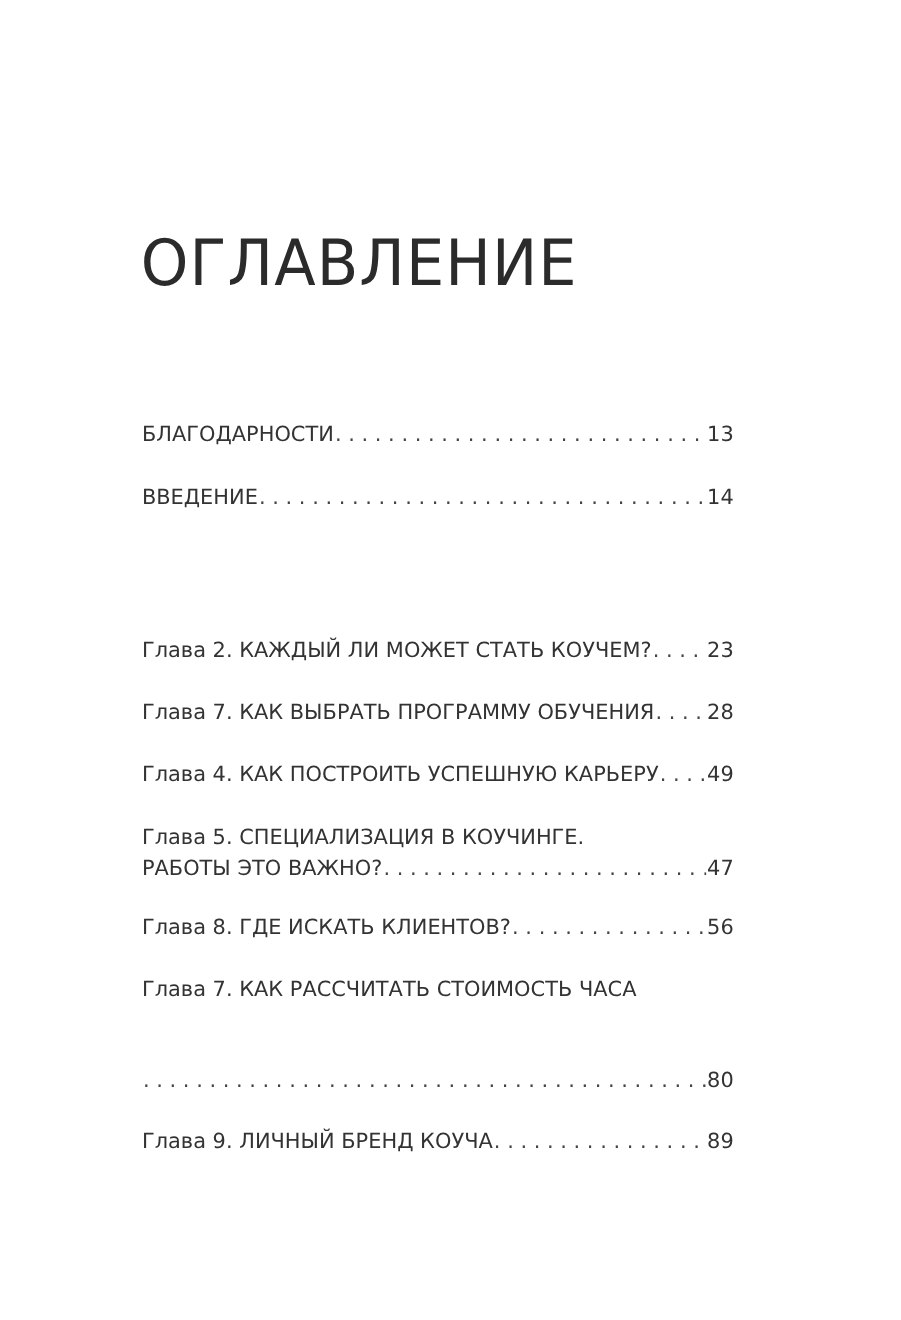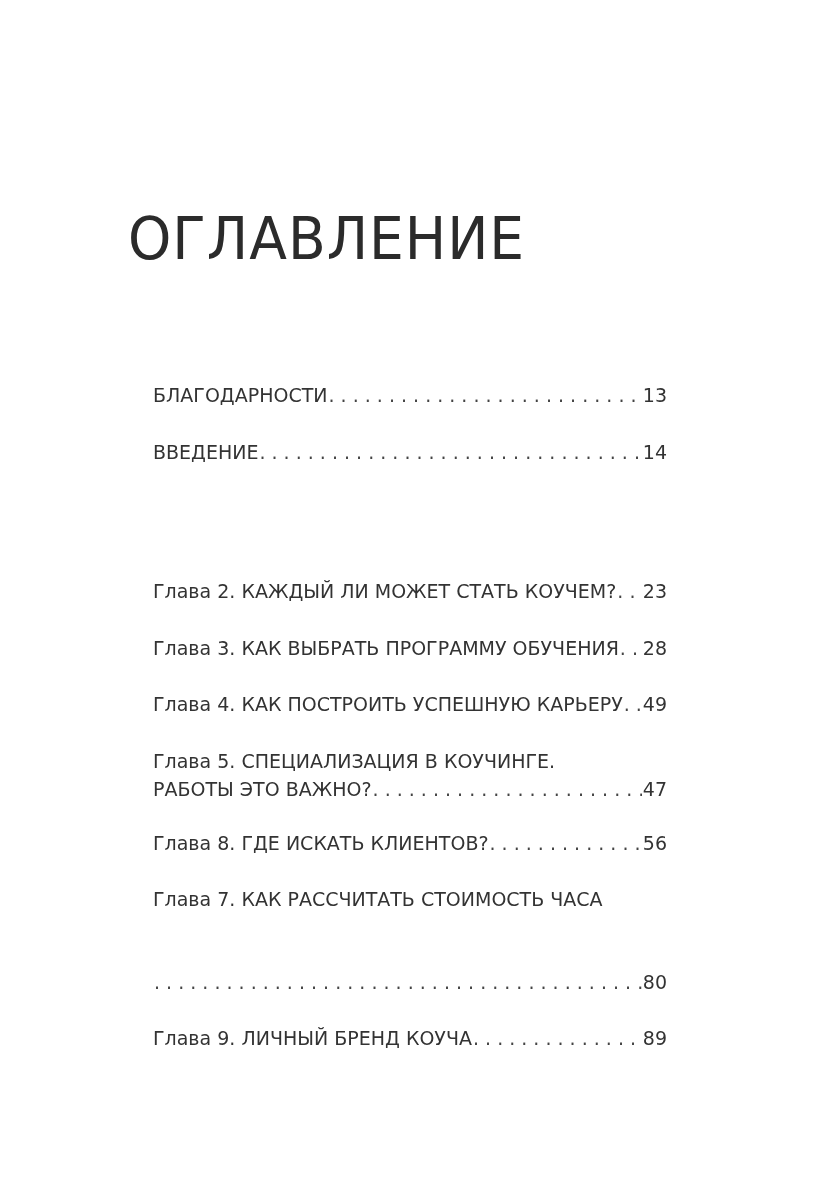--- a/index.html
+++ b/index.html
@@ -39,21 +39,20 @@
     left: 0;
     width: 538px;
     font-size: 19px;
     line-height: 28px;
     color: #333333;
   }
   .toc-line {
     display: flex;
     align-items: flex-start;
     white-space: nowrap;
-    margin-left: 24px;
   }
   .toc-text {
     flex: 0 0 auto;
   }
   .toc-dots {
     flex: 1 1 auto;
     overflow: hidden;
     white-space: nowrap;
     letter-spacing: 4.2px;
     margin: 0 1px;
@@ -96,21 +95,21 @@
   <div class="toc-entry" style="top:196px;">
     <div class="toc-line">
       <span class="toc-text">Глава 2. КАЖДЫЙ ЛИ МОЖЕТ СТАТЬ КОУЧЕМ?</span>
       <span class="toc-dots"></span>
       <span class="toc-page">23</span>
     </div>
   </div>
 
   <div class="toc-entry" style="top:253px;">
     <div class="toc-line">
-      <span class="toc-text">Глава 3. КАК ВЫБРАТЬ ПРОГРАММУ ОБУЧЕНИЯ</span>
+      <span class="toc-text">Глава 7. КАК ВЫБРАТЬ ПРОГРАММУ ОБУЧЕНИЯ</span>
       <span class="toc-dots"></span>
       <span class="toc-page">28</span>
     </div>
   </div>
 
   <div class="toc-entry" style="top:309px;">
     <div class="toc-line">
       <span class="toc-text">Глава 4. КАК ПОСТРОИТЬ УСПЕШНУЮ КАРЬЕРУ</span>
       <span class="toc-dots"></span>
       <span class="toc-page">49</span>

